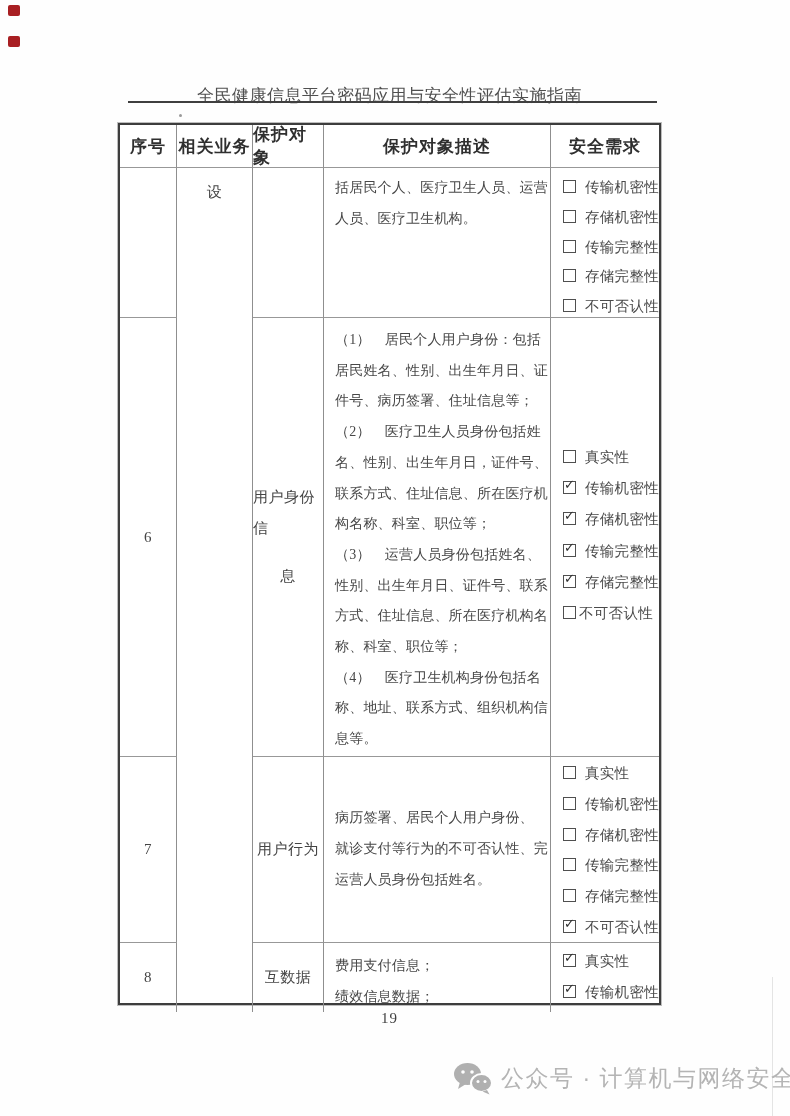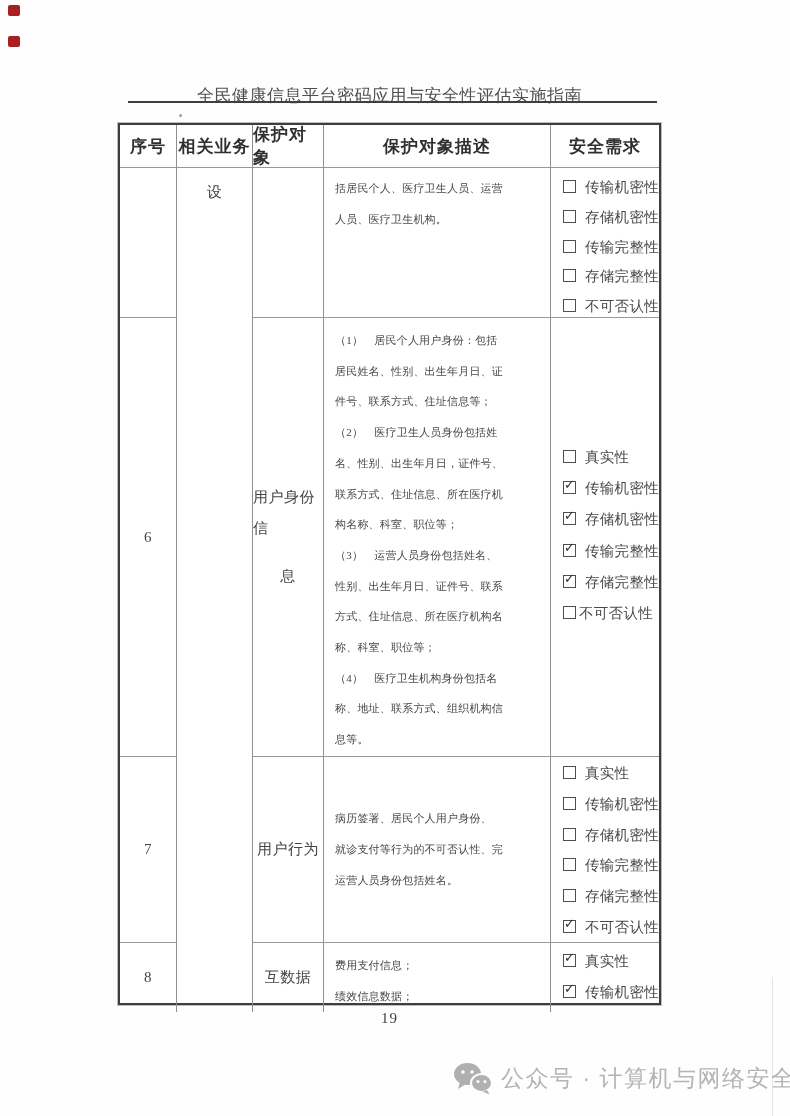--- a/index.html
+++ b/index.html
@@ -30,21 +30,21 @@
   .cell{position:relative;box-sizing:border-box;border-right:1px solid #8f8f8f;border-bottom:1px solid #989898;}
   .cell.lastcol{border-right:none;}
   .cell.lastrow{border-bottom:none;}
   .hcell{
     display:flex;align-items:center;justify-content:center;
     font-weight:bold;font-size:17px;color:#2f2f2f;letter-spacing:1px;
   }
   .ccell{display:flex;flex-direction:column;align-items:center;justify-content:center;
     font-size:15px;color:#454545;letter-spacing:.5px;line-height:31px;}
   .bizcell{justify-content:flex-start;padding-top:9px;}
-  .desc{font-size:11px;letter-spacing:.2px;color:#474747;padding-left:11px;padding-right:12px;line-height:30.8px;}
+  .desc{font-size:14px;letter-spacing:.2px;color:#474747;padding-left:11px;padding-right:12px;line-height:30.8px;}
   .desc .dline{white-space:nowrap;}
   .desc.center{display:flex;flex-direction:column;justify-content:center;}
   .desc.pt4{padding-top:5px;line-height:30.5px;}
   .desc.pt8{padding-top:7px;line-height:30.7px;}
   .desc.pt6{padding-top:7px;line-height:31px;}
   .sec{font-size:14.5px;color:#4a4a4a;letter-spacing:.3px;padding-left:12px;}
   .sec .sitem{white-space:nowrap;}
   .sec.s0{padding-top:5px;line-height:29.8px;}
   .sec.s1{padding-top:124px;line-height:31.2px;}
   .sec.s2{padding-top:1px;line-height:30.8px;}
@@ -98,21 +98,21 @@
         <div class="sitem"><span class="cb"></span><span>不可否认性</span></div>
       </div>
       <div class="cell ccell" style="grid-area: 3 / 1;">6</div>
       <div class="cell ccell" style="grid-area: 3 / 3; gap: 17px;">
         <div>用户身份信</div>
         <div>息</div>
       </div>
       <div class="cell desc pt8" style="grid-area: 3 / 4;">
         <div class="dline">（1）　居民个人用户身份：包括</div>
         <div class="dline">居民姓名、性别、出生年月日、证</div>
-        <div class="dline">件号、联系方式、住址信息等；</div>
+        <div class="dline">件号、病历签署、住址信息等；</div>
         <div class="dline">（2）　医疗卫生人员身份包括姓</div>
         <div class="dline">名、性别、出生年月日，证件号、</div>
         <div class="dline">联系方式、住址信息、所在医疗机</div>
         <div class="dline">构名称、科室、职位等；</div>
         <div class="dline">（3）　运营人员身份包括姓名、</div>
         <div class="dline">性别、出生年月日、证件号、联系</div>
         <div class="dline">方式、住址信息、所在医疗机构名</div>
         <div class="dline">称、科室、职位等；</div>
         <div class="dline">（4）　医疗卫生机构身份包括名</div>
         <div class="dline">称、地址、联系方式、组织机构信</div>

